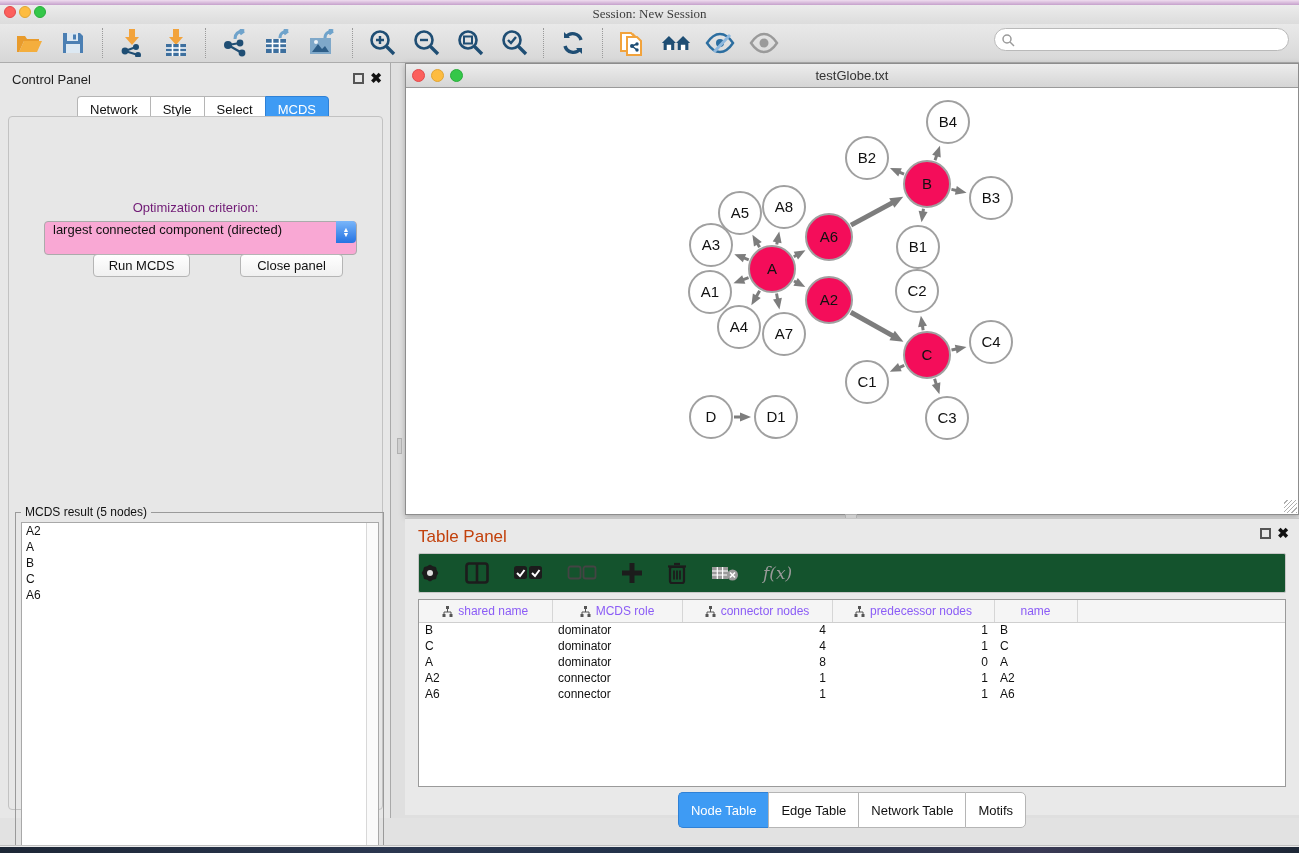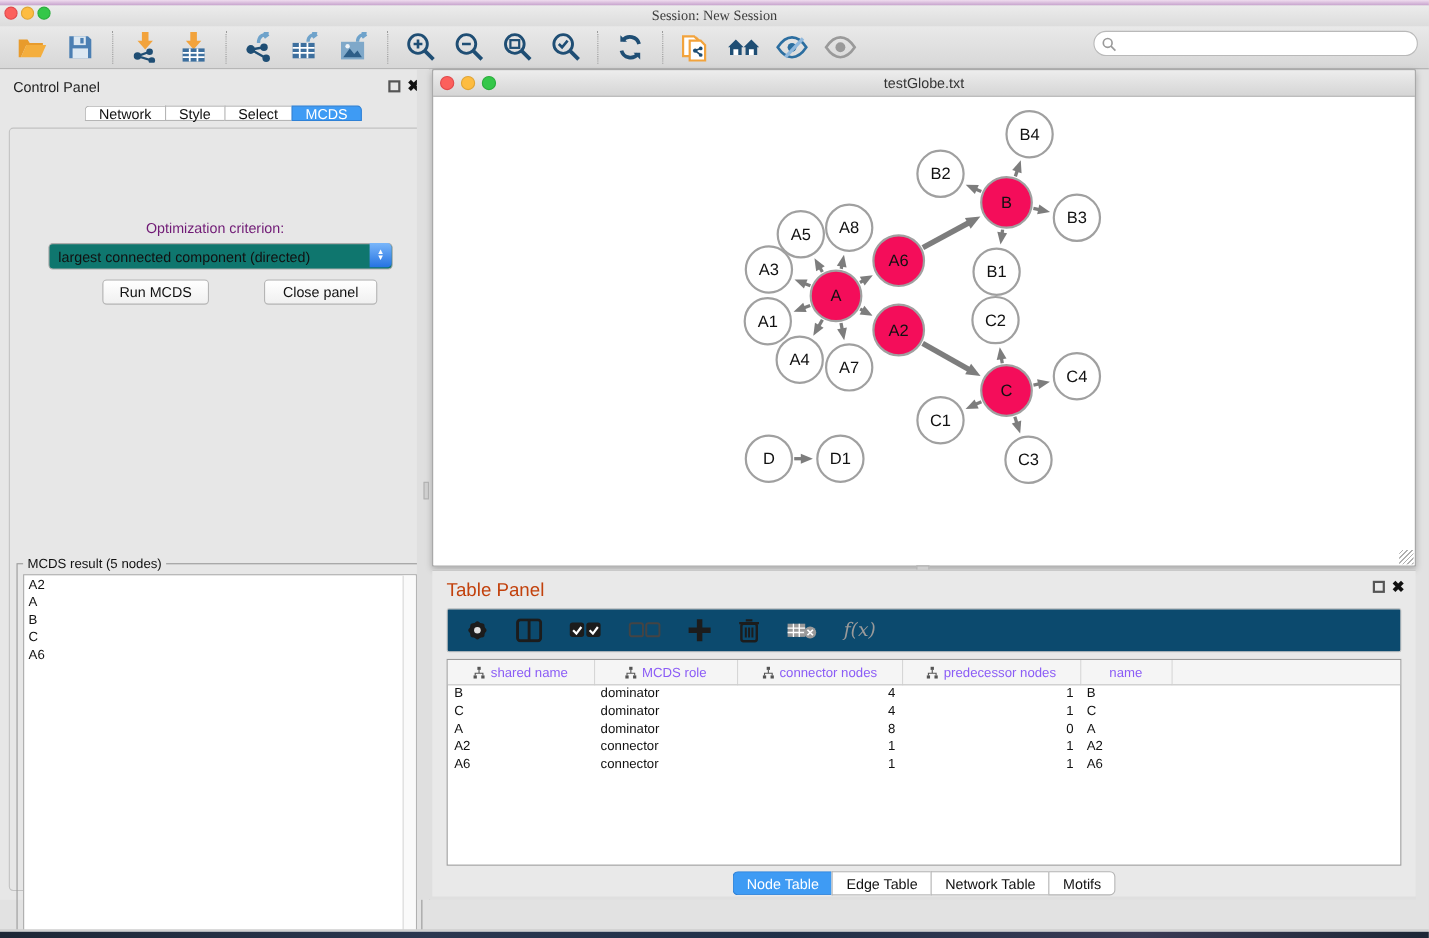--- a/index.html
+++ b/index.html
@@ -35,52 +35,52 @@
 
   
   #control-panel { left:0; top:63px; width:391px; height:755px; background:#E7E7E7;
     border-right:1px solid #A9A9A9; }
   #cp-header { position:absolute; left:0; top:0; width:100%; height:32px; }
   #cp-title { position:absolute; left:12px; top:9px; font-size:13px; color:#222; }
   .panel-float { position:absolute; width:11px; height:11px; border:2px solid #555; background:transparent; }
   .panel-close { position:absolute; font-size:14px; font-weight:bold; color:#111; line-height:11px; }
   #cp-float { right:26px; top:10px; } #cp-close { right:8px; top:10px; }
   #cp-tabs { position:absolute; left:77px; top:33px; height:21px; display:flex; }
-  .cp-tab { height:14px; padding:0 12px; font-size:13px; display:flex; align-items:center;
+  .cp-tab { height:14px; padding:12px 12px; font-size:13px; display:flex; align-items:center;
     background:#fff; border:1px solid #B5B5B5; border-right:none; color:#111; }
   .cp-tab:first-child { border-radius:4px 0 0 0; }
   .cp-tab:last-child { border-right:1px solid #B5B5B5; border-radius:0 4px 0 0; }
   .cp-tab.active { background:#3E9BF4; color:#fff; border-color:#2F81D6; }
   #cp-body { position:absolute; left:8px; top:53px; width:375px; height:694px;
     border:1px solid #C2C2C2; border-radius:4px; background:#E7E7E7; }
   #opt-label { position:absolute; left:0; width:100%; top:83px; text-align:center;
     font-size:13px; color:#701a75; }
-  #criterion-select { position:absolute; left:35px; top:104px; width:313px; height:24px;
-    background:#0f766e; border:1px solid #ABABAB; border-radius:4px; font-size:13px;
-    display:flex; align-items:center; padding-left:8px; color:#111; }
+  #criterion-select { position:absolute; left:35px; top:104px; width:313px; height:34px;
+    background:#f9a8d4; border:1px solid #ABABAB; border-radius:4px; font-size:13px;
+    display:flex; align-items:flex-start; padding-left:8px; color:#111; }
   #criterion-stepper { position:absolute; right:0; top:-1px; width:20px; height:22px;
     background:linear-gradient(#79B6FA,#2573E2); border-radius:0 4px 4px 0;
     display:flex; flex-direction:column; align-items:center; justify-content:center; color:#fff; }
   #criterion-stepper span { font-size:7px; line-height:5px; }
   .cp-btn { position:absolute; top:137px; height:23px; background:linear-gradient(#fff,#F0F0F0);
     border:1px solid #B5B5B5; border-radius:4px; font-size:13px; color:#111;
     display:flex; align-items:center; justify-content:center; }
   #run-btn { left:84px; width:97px; } #closepanel-btn { left:195px; width:103px;margin-left:36px; }
   #result-fieldset { position:absolute; left:6px; top:395px; width:369px; height:344px;
     border:1px solid #9a9a9a; }
   #result-legend { position:absolute; left:5px; top:-8px; background:#E7E7E7; padding:0 4px;
     font-size:12px; color:#111; }
   #result-list { position:absolute; left:5px; top:9px; width:358px; height:328px;
     background:#fff; border:1px solid #A8A8A8; font-size:12px; overflow:hidden; }
   .result-item { padding:1px 4px; height:16px; line-height:14px; color:#111; }
   #result-scroll { position:absolute; right:0; top:0; width:12px; height:100%;
     background:#FAFAFA; border-left:1px solid #D8D8D8; }
 
   
-  #mdi { left:379px; top:63px; width:908px; height:755px; background:#DFDFDF; }
+  #mdi { left:391px; top:63px; width:908px; height:755px; background:#DFDFDF; }
 
   
   #net-window { position:absolute; left:14px; top:0px; width:894px; height:452px;
     border:1px solid #8d8d8d; background:#fff; box-shadow:0 2px 6px rgba(0,0,0,.25); }
   #net-titlebar { position:absolute; left:0; top:0; width:100%; height:24px;
     background:linear-gradient(#EDEDED,#D5D5D5); border-bottom:1px solid #9a9a9a; }
   .ntl { width:13px; height:13px; border-radius:50%; position:absolute; top:5px; }
   .ntl.red{ left:6px;  background:#FC605C; border:1px solid #E1494C;}
   .ntl.yel{ left:25px; background:#FDBC40; border:1px solid #E0A535;}
   .ntl.grn{ left:44px; background:#34C749; border:1px solid #2AAD3C;}
@@ -93,36 +93,36 @@
     border:1px solid #B0B0B0; }
   .divider-dot-h { left:454px; top:451px; width:12px; height:5px; background:#CFCFCF;
     border:1px solid #B0B0B0; }
 
   
   #table-panel { position:absolute; left:14px; top:455px; width:894px; height:297px;
     background:#E9E9E9; border-top:1px solid #C6C6C6; }
   #tp-title { position:absolute; left:13px; top:8px; font-size:17px; color:#c2410c; }
   #tp-float { right:28px; top:9px; } #tp-close { right:10px; top:9px; }
   #tp-toolbar { position:absolute; left:13px; top:34px; width:868px; height:40px;
-    background:#0c4a6e; border:1px solid #C6C6C6; border-radius:2px;
-    display:flex; align-items:center; gap:24px; padding-left:16px; }
+    background:#14532d; border:1px solid #C6C6C6; border-radius:2px;
+    display:flex; align-items:center; gap:24px; }
   .tpi { display:flex; align-items:center; justify-content:center; }
   #fx-label { font-family:"DejaVu Serif", serif; font-style:italic; font-size:17px; color:#9a9a9a; }
   #node-table-wrap { position:absolute; left:13px; top:80px; width:868px; height:188px;
     background:#fff; border:1px solid #9a9a9a; overflow:hidden; }
   #node-table { border-collapse:collapse; table-layout:fixed; width:100%; font-size:12px; }
   #node-table th { height:22px; background:#F5F5F5; font-weight:normal; color:#8b5cf6;
     border-bottom:1px solid #CFCFCF; border-right:1px solid #D6D6D6; text-align:center; }
   #node-table th.no-border { border-right:none; }
   #node-table td { height:16px; padding:0 6px; color:#111; }
   td.num { text-align:right; padding-right:16px; }
   .hier-icon { display:inline-block; vertical-align:-2px; margin-right:5px; }
   #tp-tabs { position:absolute; left:0; right:0; top:273px; height:22px;
     display:flex; justify-content:center; }
-  .tp-tab { height:22px; padding:0 12px; font-size:13px; display:flex; align-items:center;
+  .tp-tab { height:36px; padding:0 12px; font-size:13px; display:flex; align-items:center;
     background:#fff; border:1px solid #B5B5B5; border-right:none; color:#111; }
   .tp-tab:first-child { border-radius:5px 0 0 5px; }
   .tp-tab:last-child { border-right:1px solid #B5B5B5; border-radius:0 5px 5px 0; }
   .tp-tab.active { background:#3E9BF4; color:#fff; border-color:#2F81D6; }
 
   
   #statusbar { left:0; top:845px; width:1299px; height:29px; background:#ECECEC;
     border-top:1px solid #C0C0C0; }
   #status-list-btn { position:absolute; left:10px; top:4px; width:25px; height:22px;
     background:#F5F5F5; border:1px solid #ABABAB; display:flex; align-items:center; justify-content:center; }

